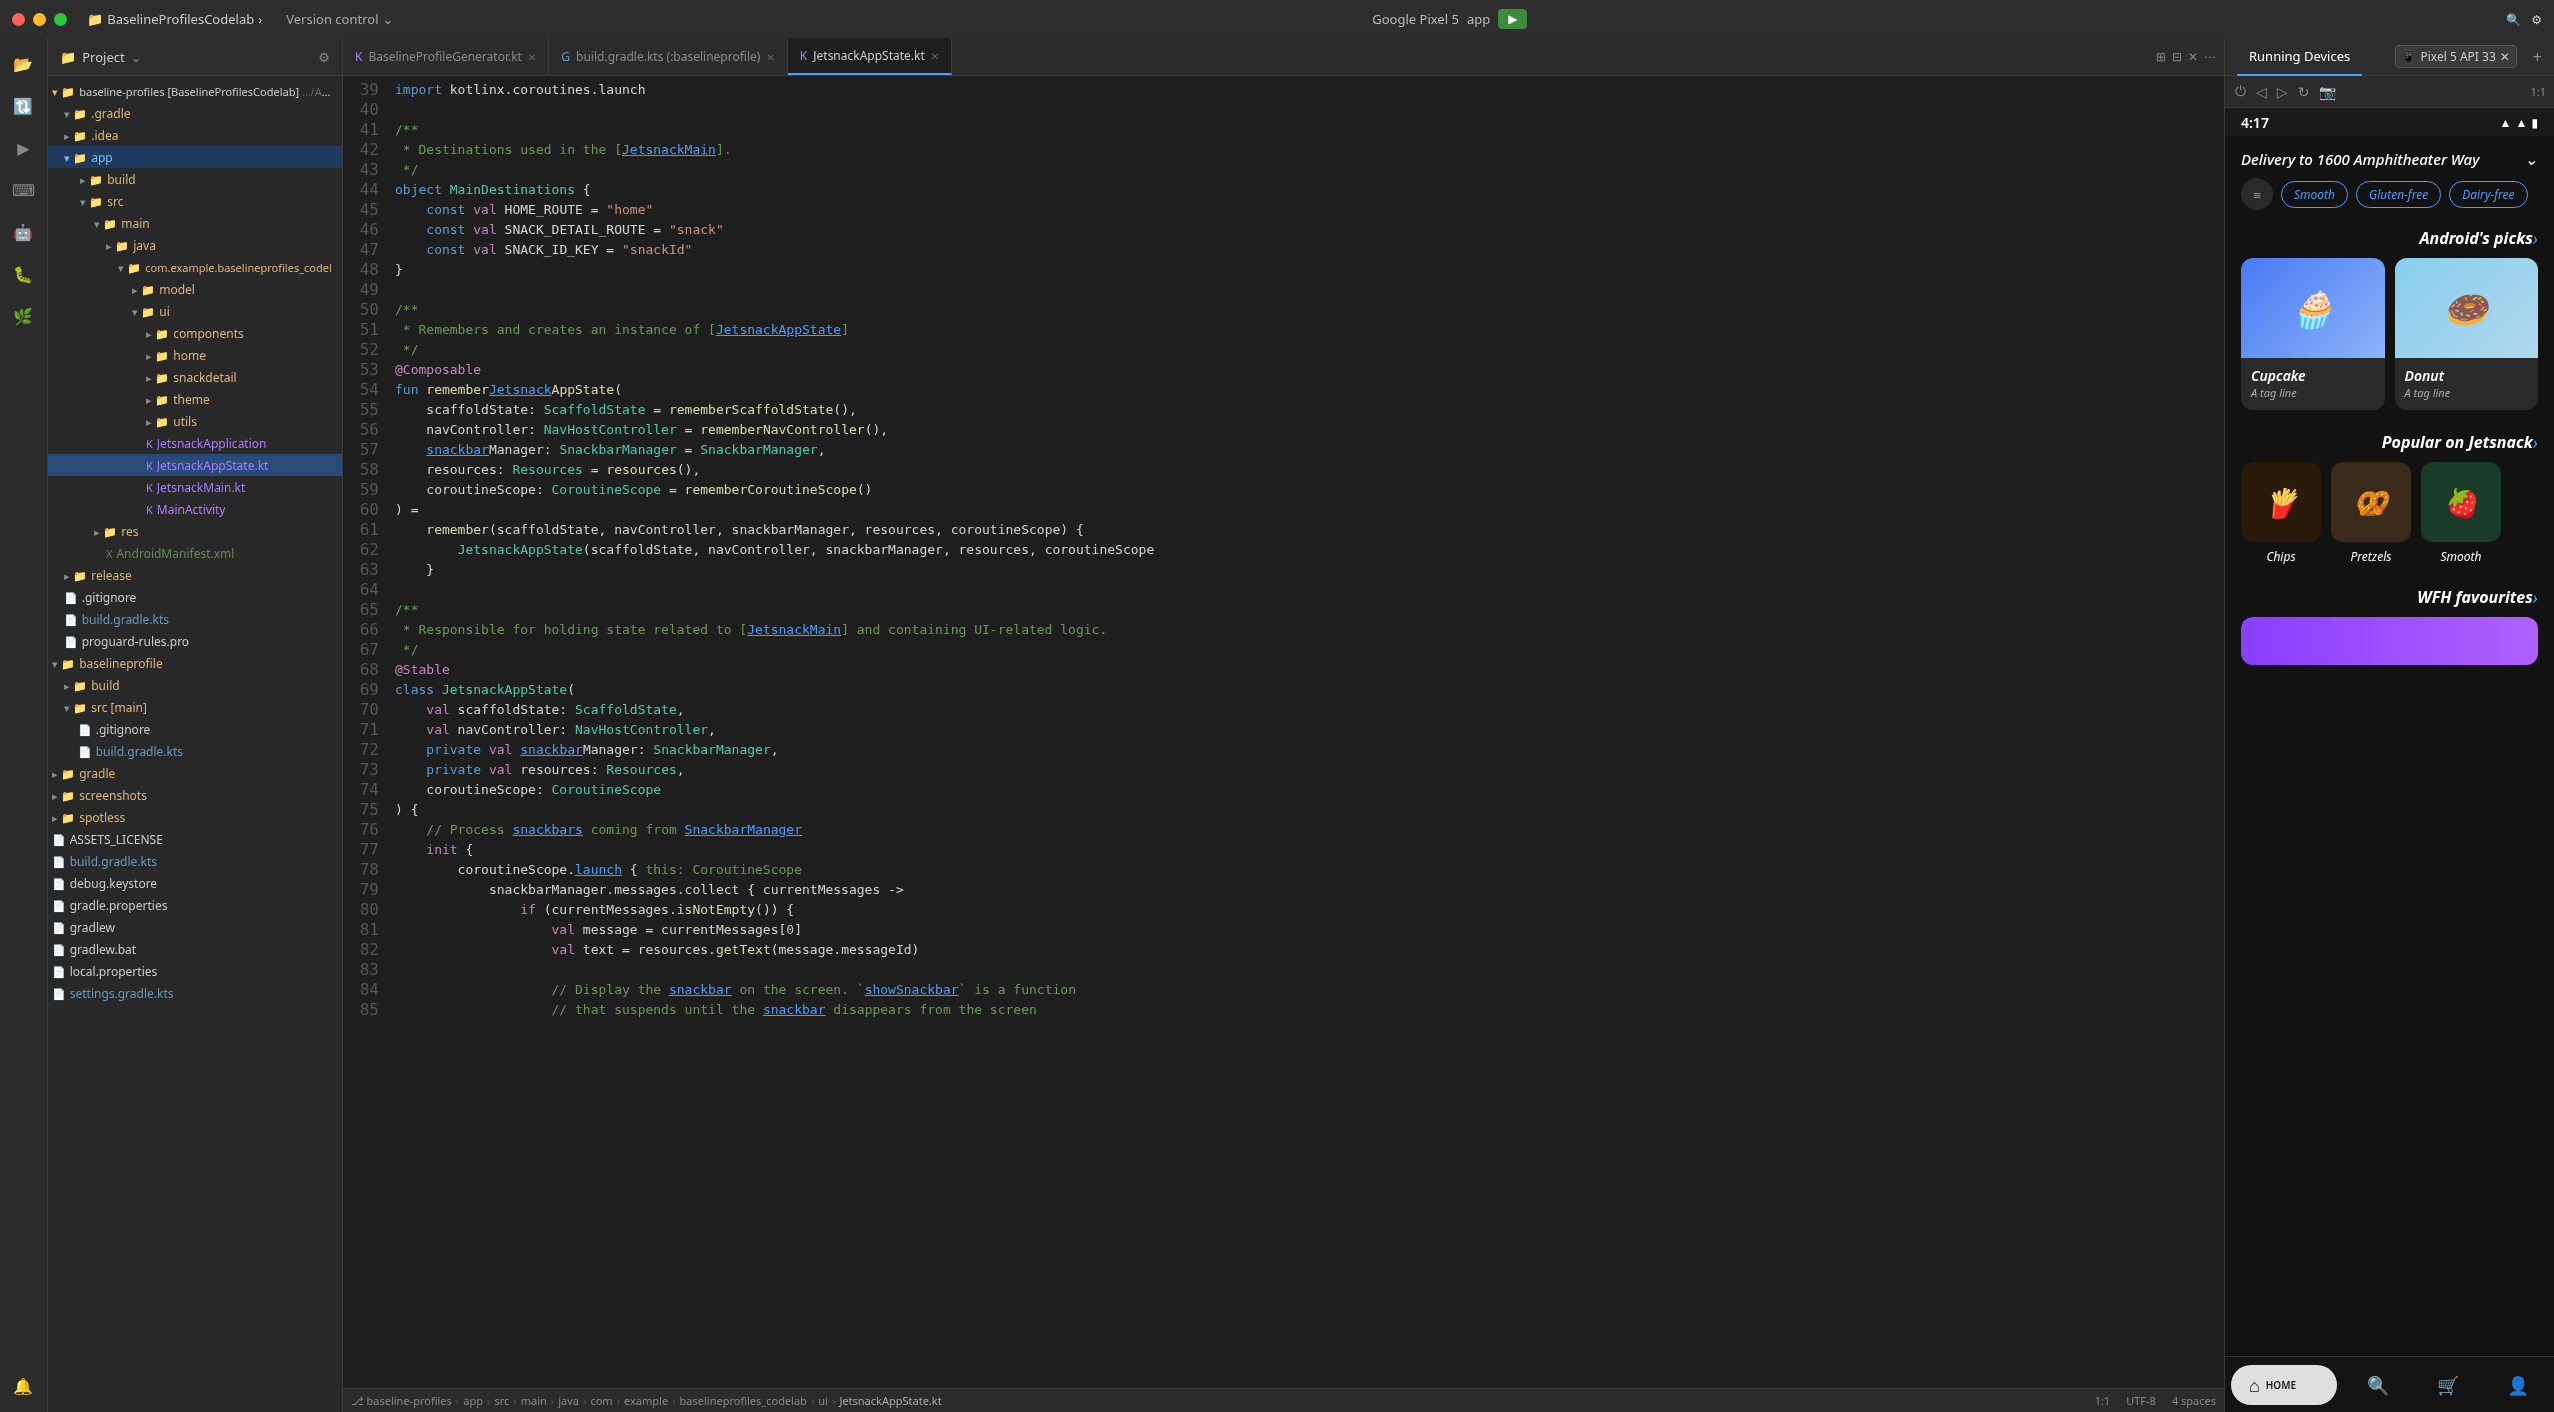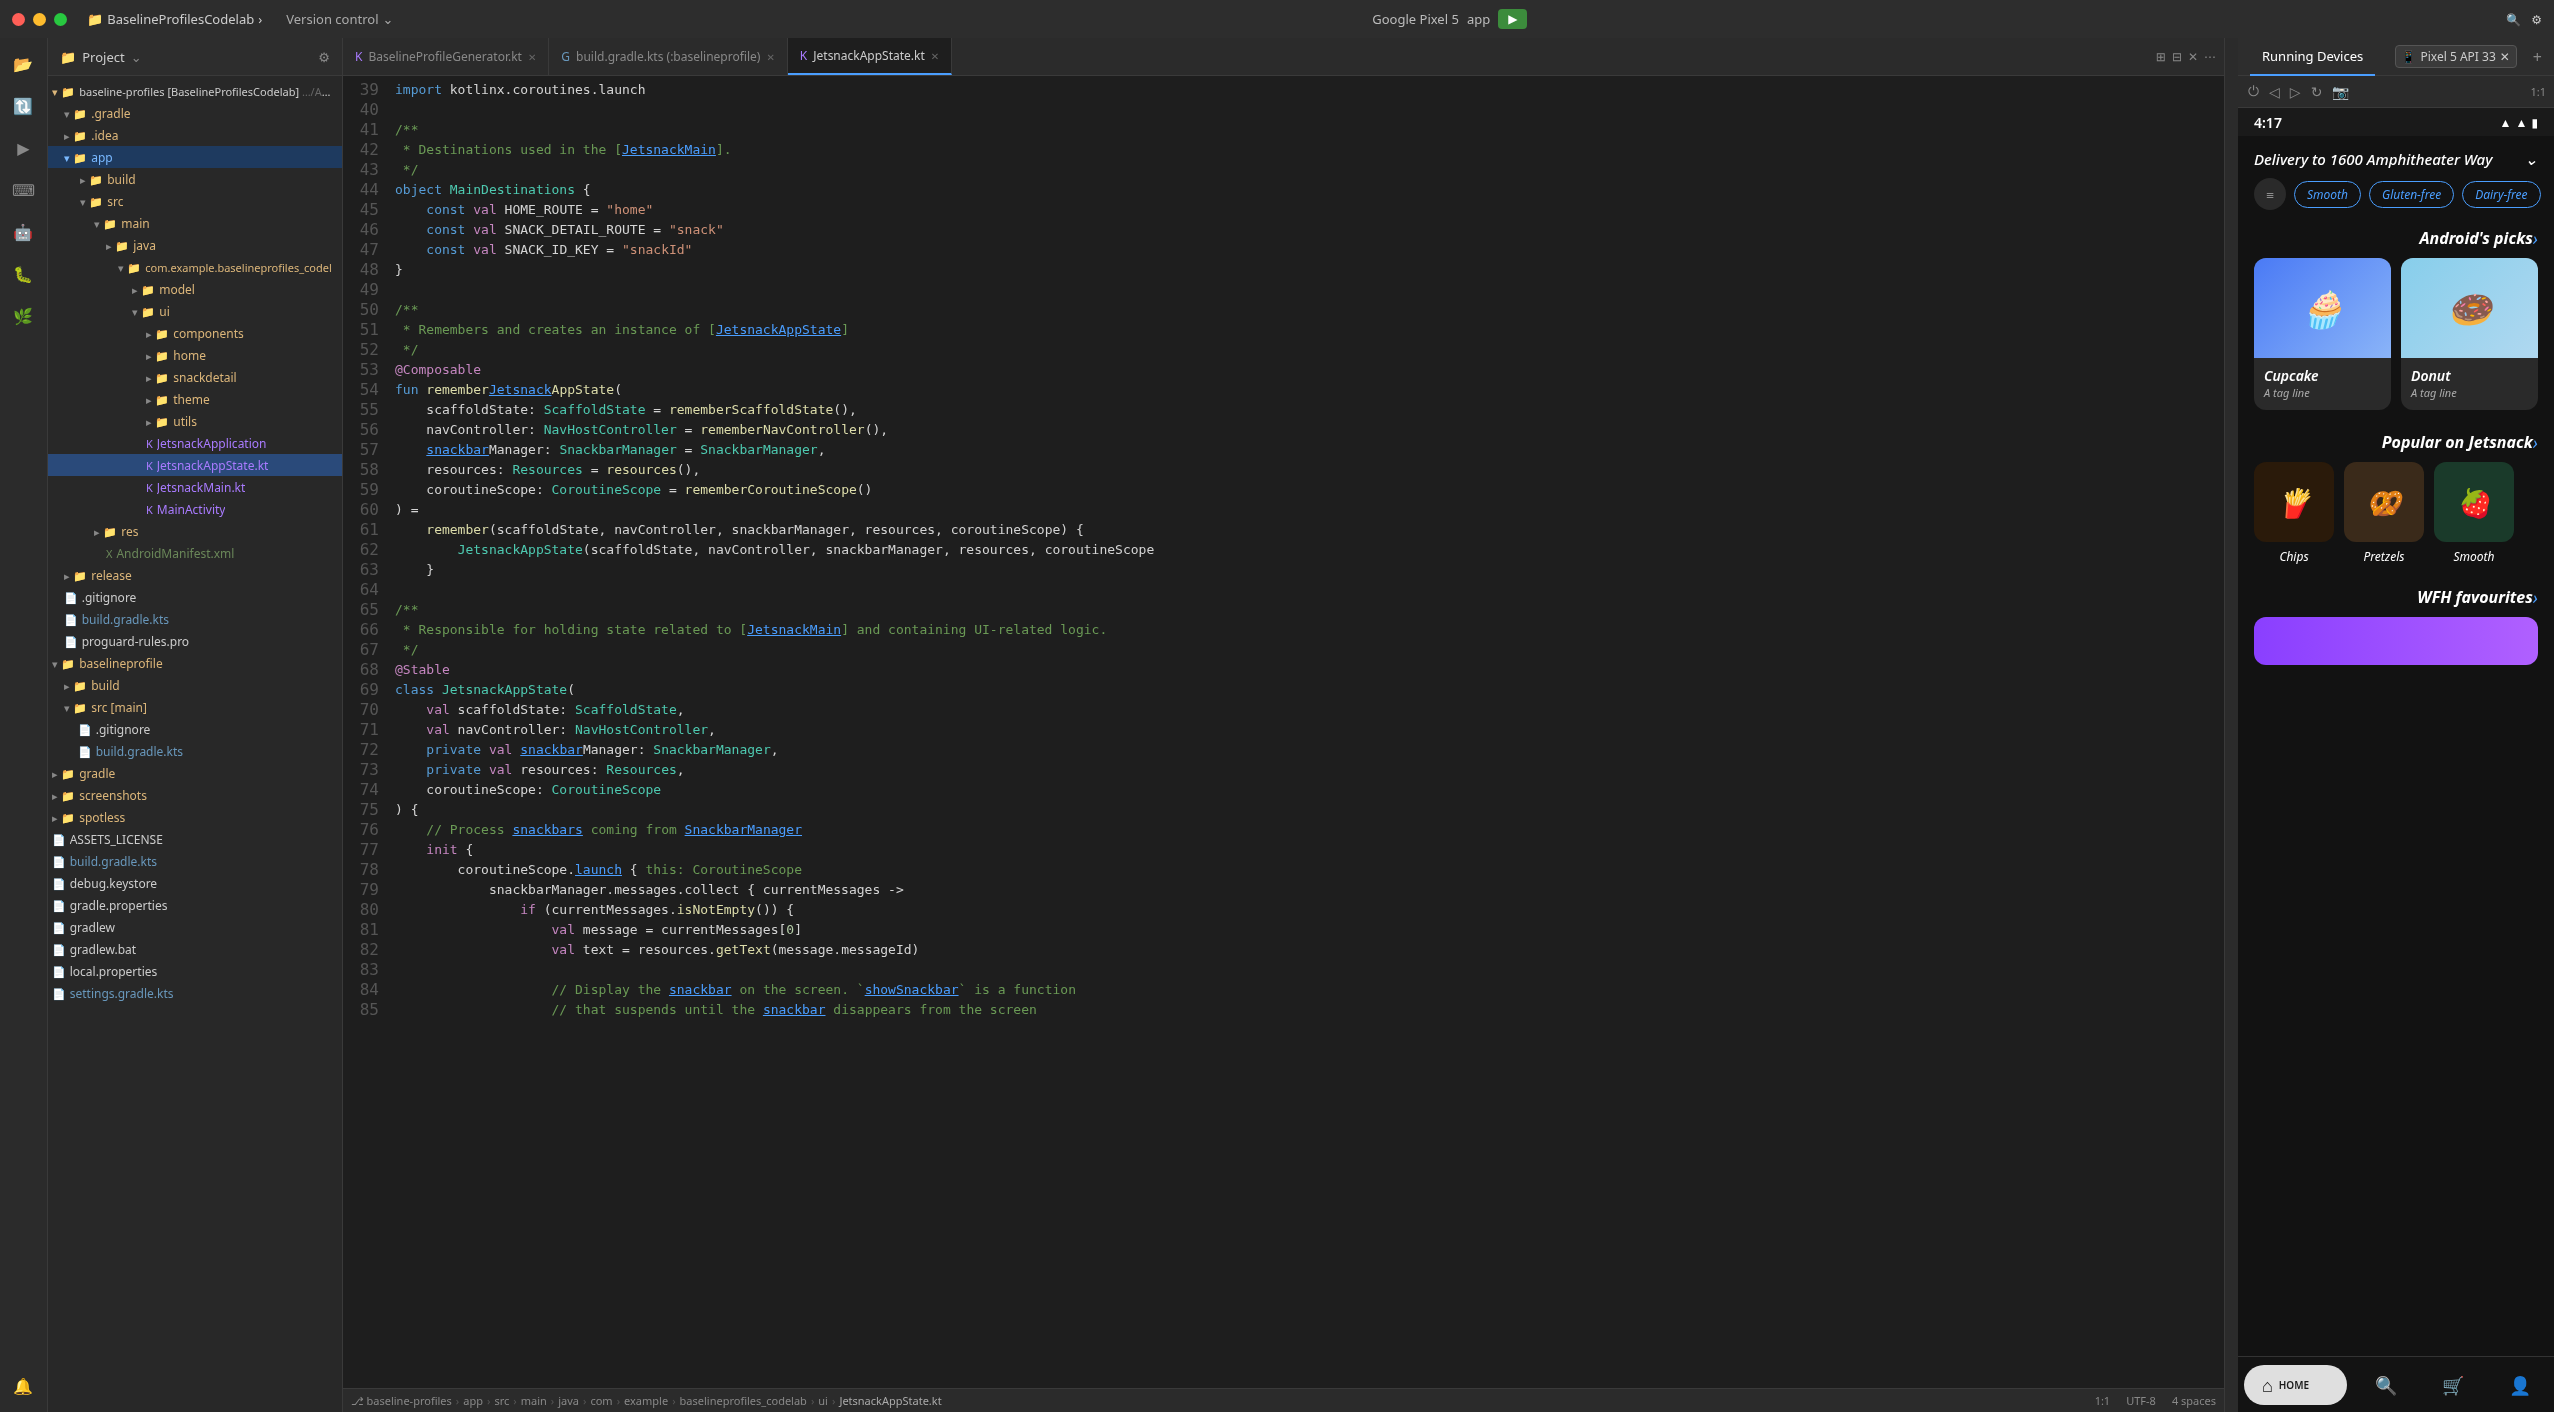--- a/index.html
+++ b/index.html
@@ -226,21 +226,20 @@
 
     
     .device-panel {
       width: 330px;
       background: #2b2b2b;
       border-left: 1px solid #3a3a3a;
       display: flex;
       flex-direction: column;
       flex-shrink: 0;
       overflow: hidden;
-      padding-left: 13px;
     }
     .device-panel-header {
       height: 38px;
       background: #2d2d2d;
       border-bottom: 1px solid #3a3a3a;
       display: flex;
       align-items: center;
       padding: 0 12px;
       gap: 8px;
       font-size: 13px;

